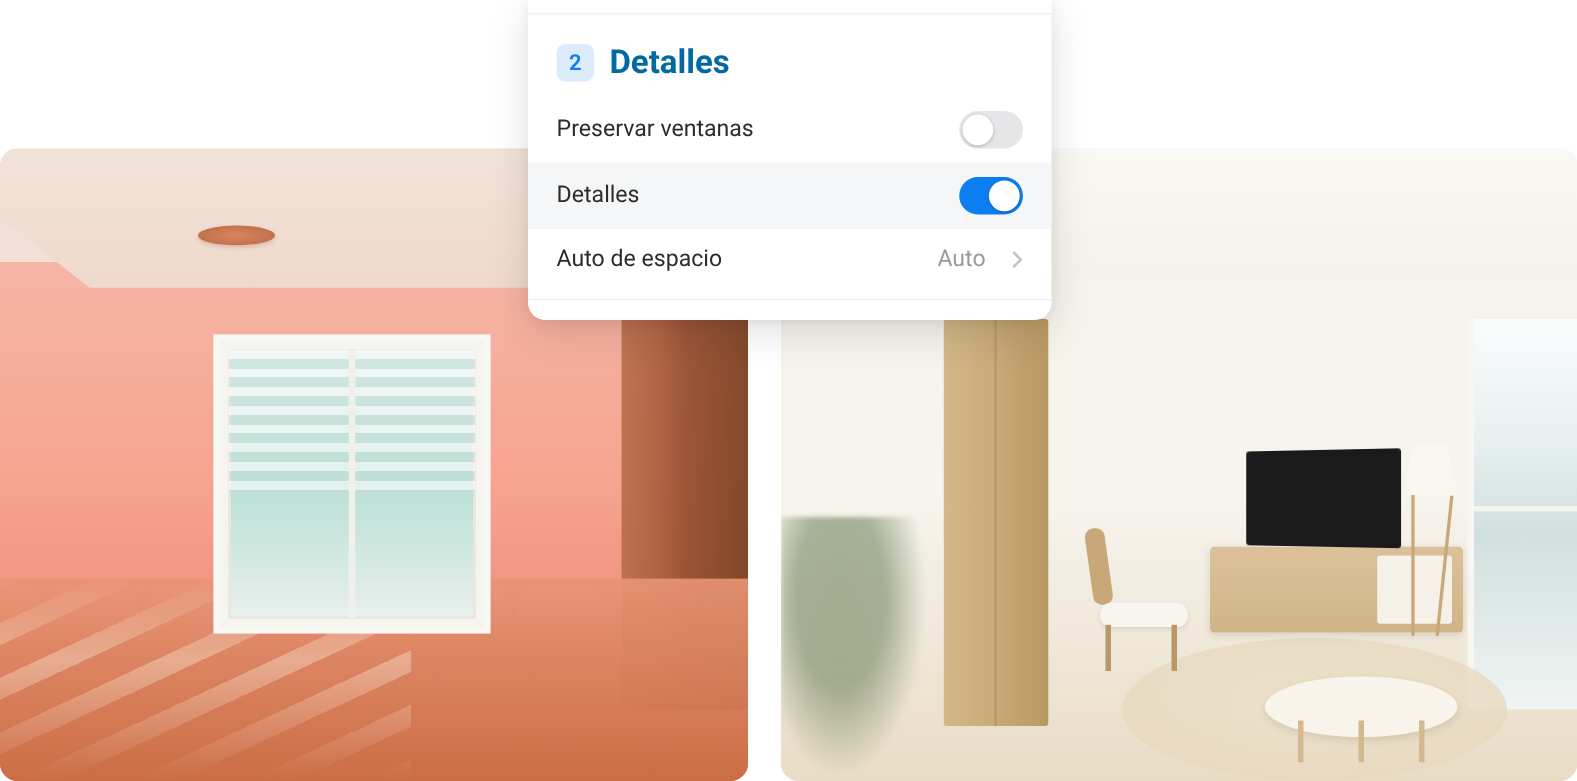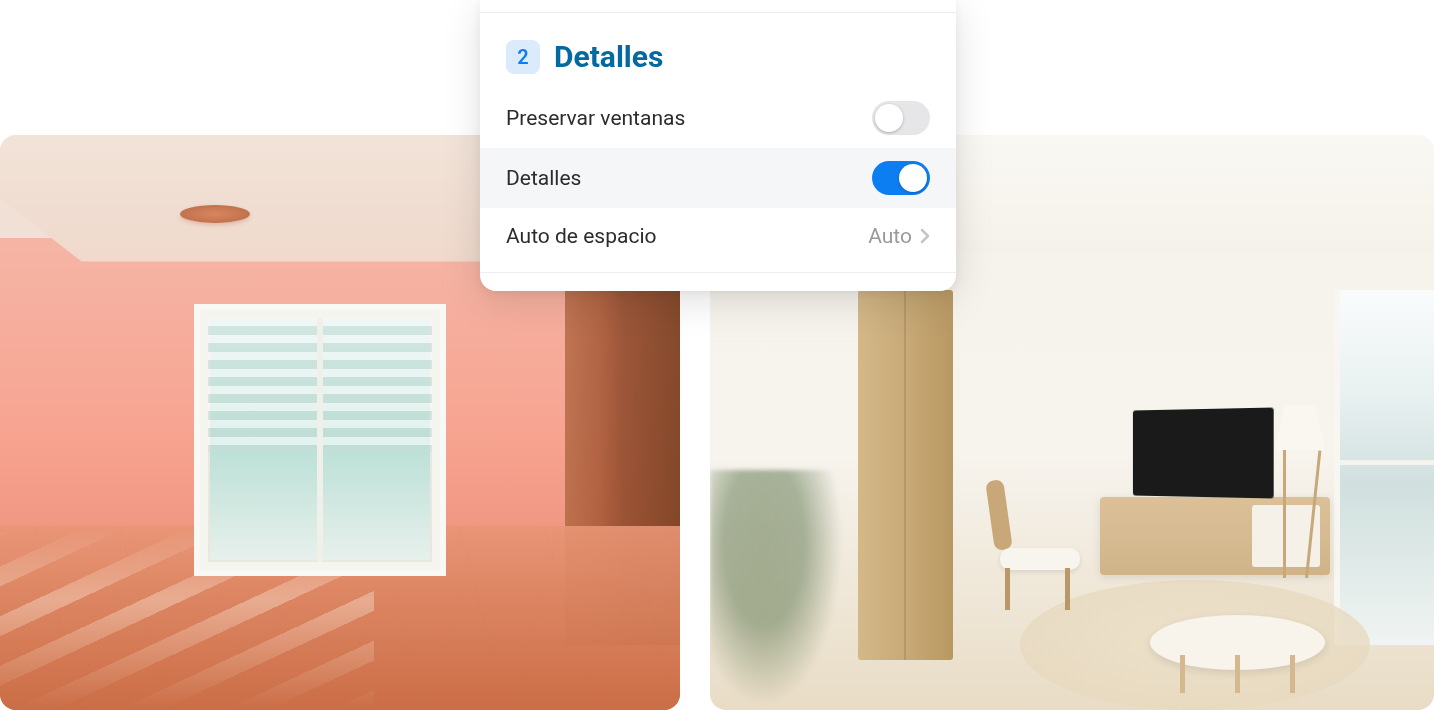--- a/index.html
+++ b/index.html
@@ -403,21 +403,21 @@
     
     .row-label {
       font-size: 21px;
       color: #2c2c2c;
       font-weight: 400;
     }
     
     .row-value {
       display: flex;
       align-items: center;
-      gap: 8px;
+      gap: 24px;
     }
     
     .value-text {
       font-size: 21px;
       color: #9a9a9a;
     }
     
     .chevron {
       color: #c5c5c5;
       display: flex;

